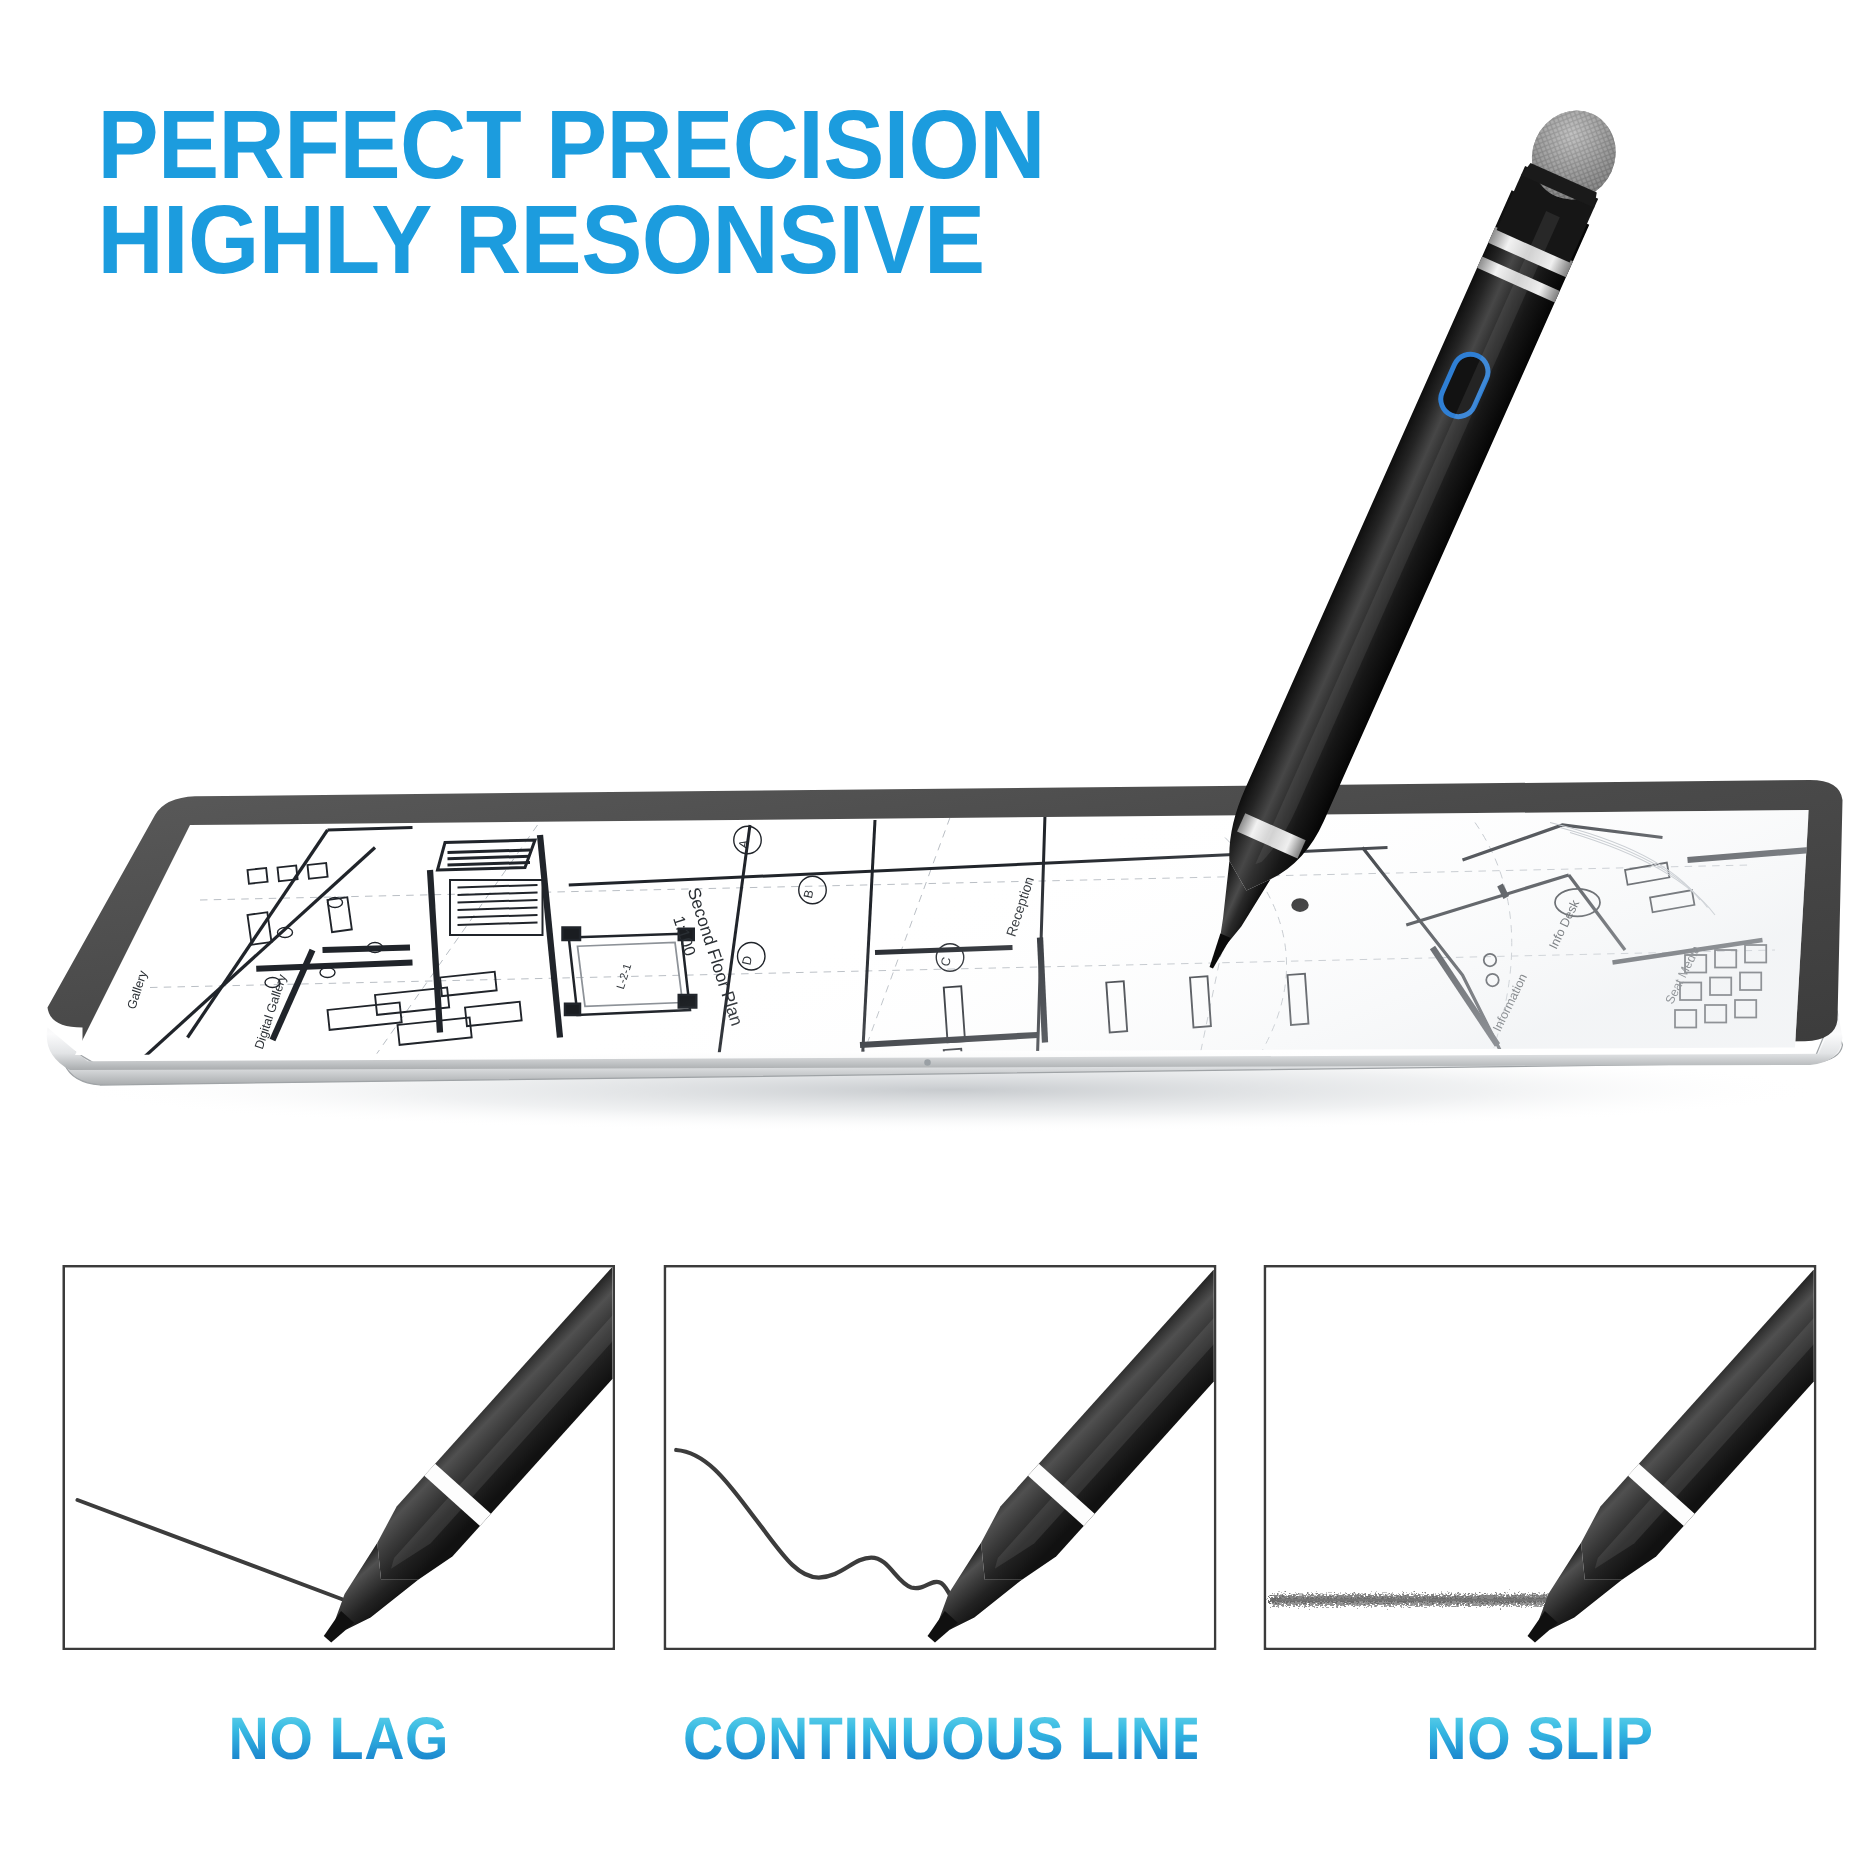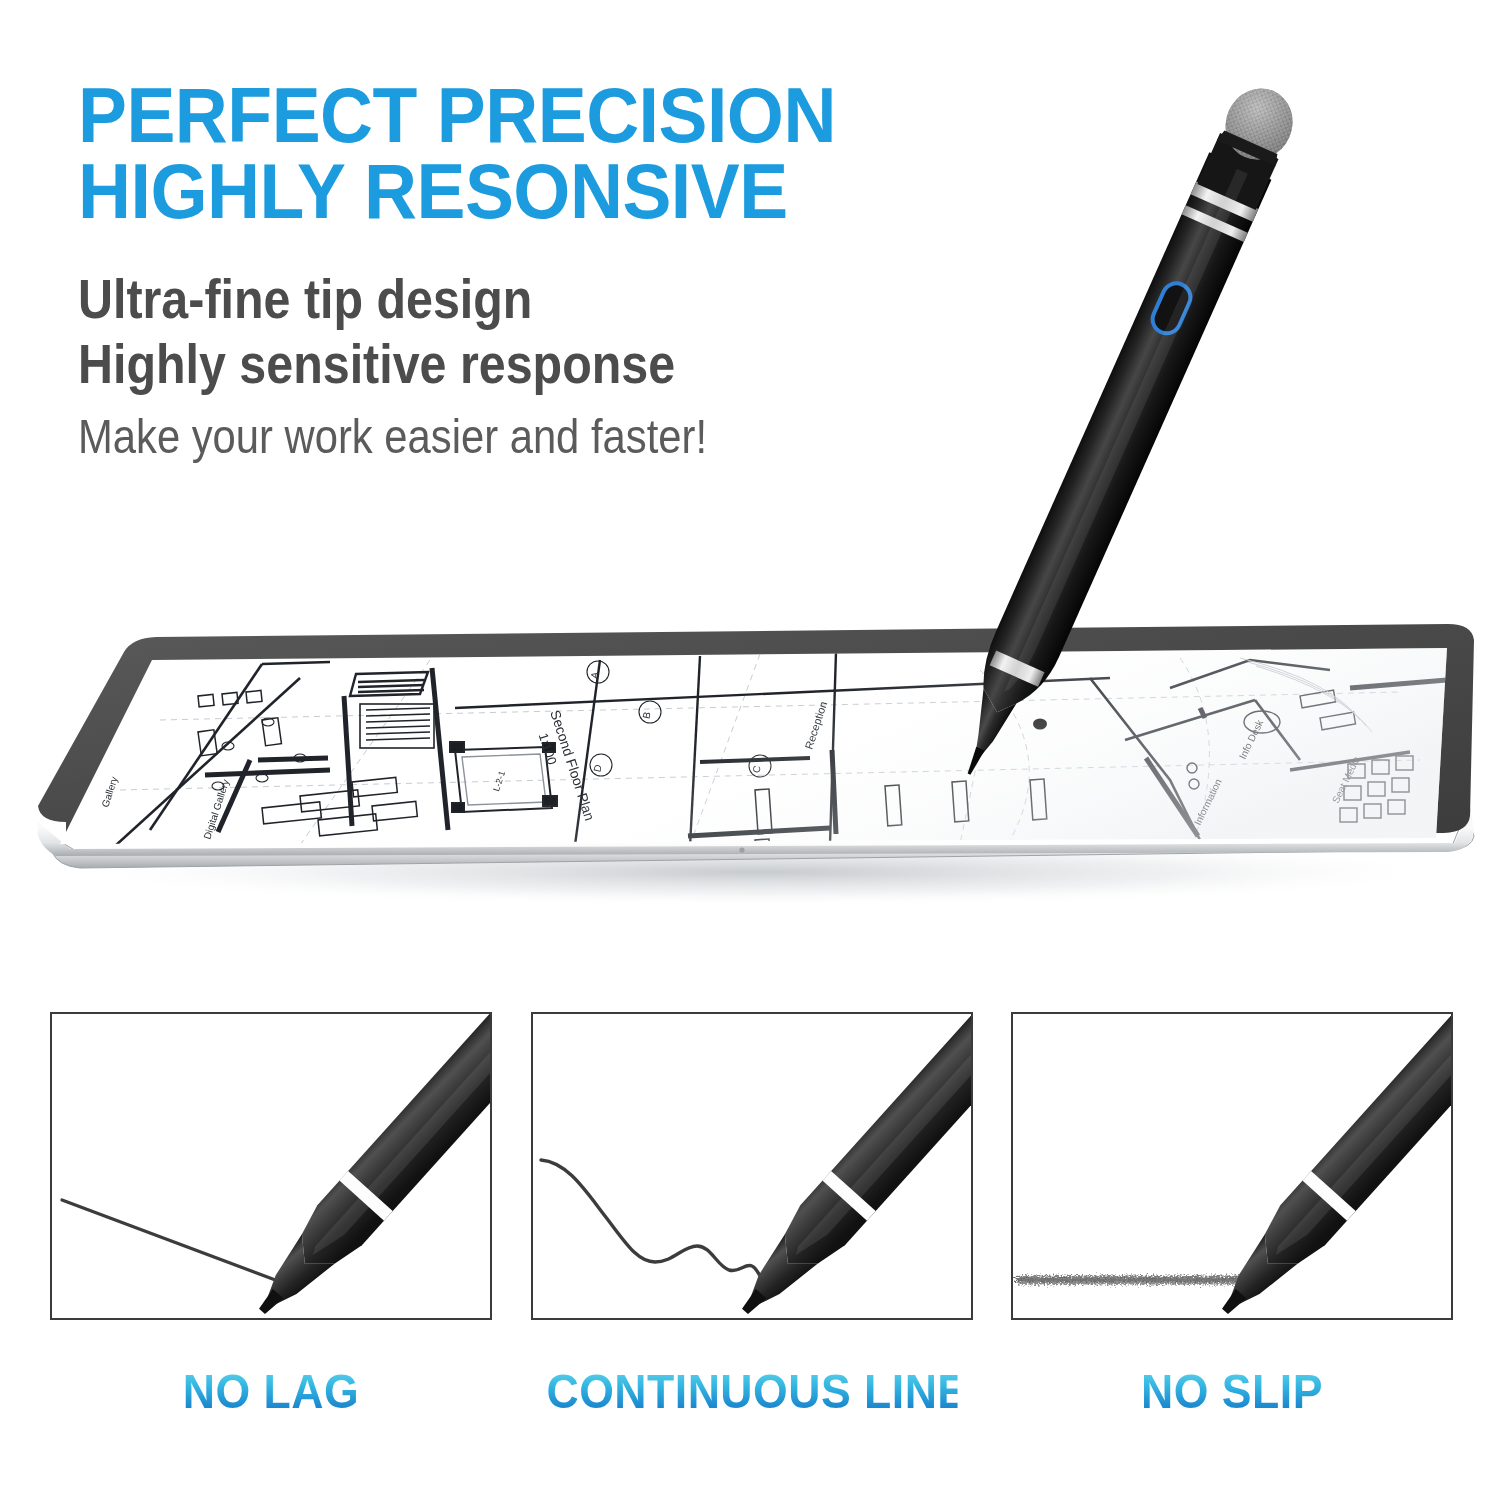--- a/index.html
+++ b/index.html
@@ -132,25 +132,20 @@
   #caption-2 { left: 1011px; }
 </style>
 </head>
 <body>
 
 <div id="page">
 
   <div id="copy-block">
     <h1 class="headline">PERFECT PRECISION</h1>
     <h1 class="headline">HIGHLY RESONSIVE</h1>
-    <div id="subhead-wrap">
-      <p class="subhead">Ultra-fine tip design</p>
-      <p class="subhead">Highly sensitive response</p>
-      <p class="tagline">Make your work easier and faster!</p>
-    </div>
   </div>
 
   <div id="tablet-stage">
     <svg width="1500" height="320" viewBox="0 0 1500 320">
       <defs>
         <linearGradient id="edgeGrad" x1="0" y1="0" x2="0" y2="1">
           <stop offset="0%" stop-color="#8f9396"></stop>
           <stop offset="12%" stop-color="#f3f4f5"></stop>
           <stop offset="40%" stop-color="#fbfbfc"></stop>
           <stop offset="72%" stop-color="#e2e4e6"></stop>

